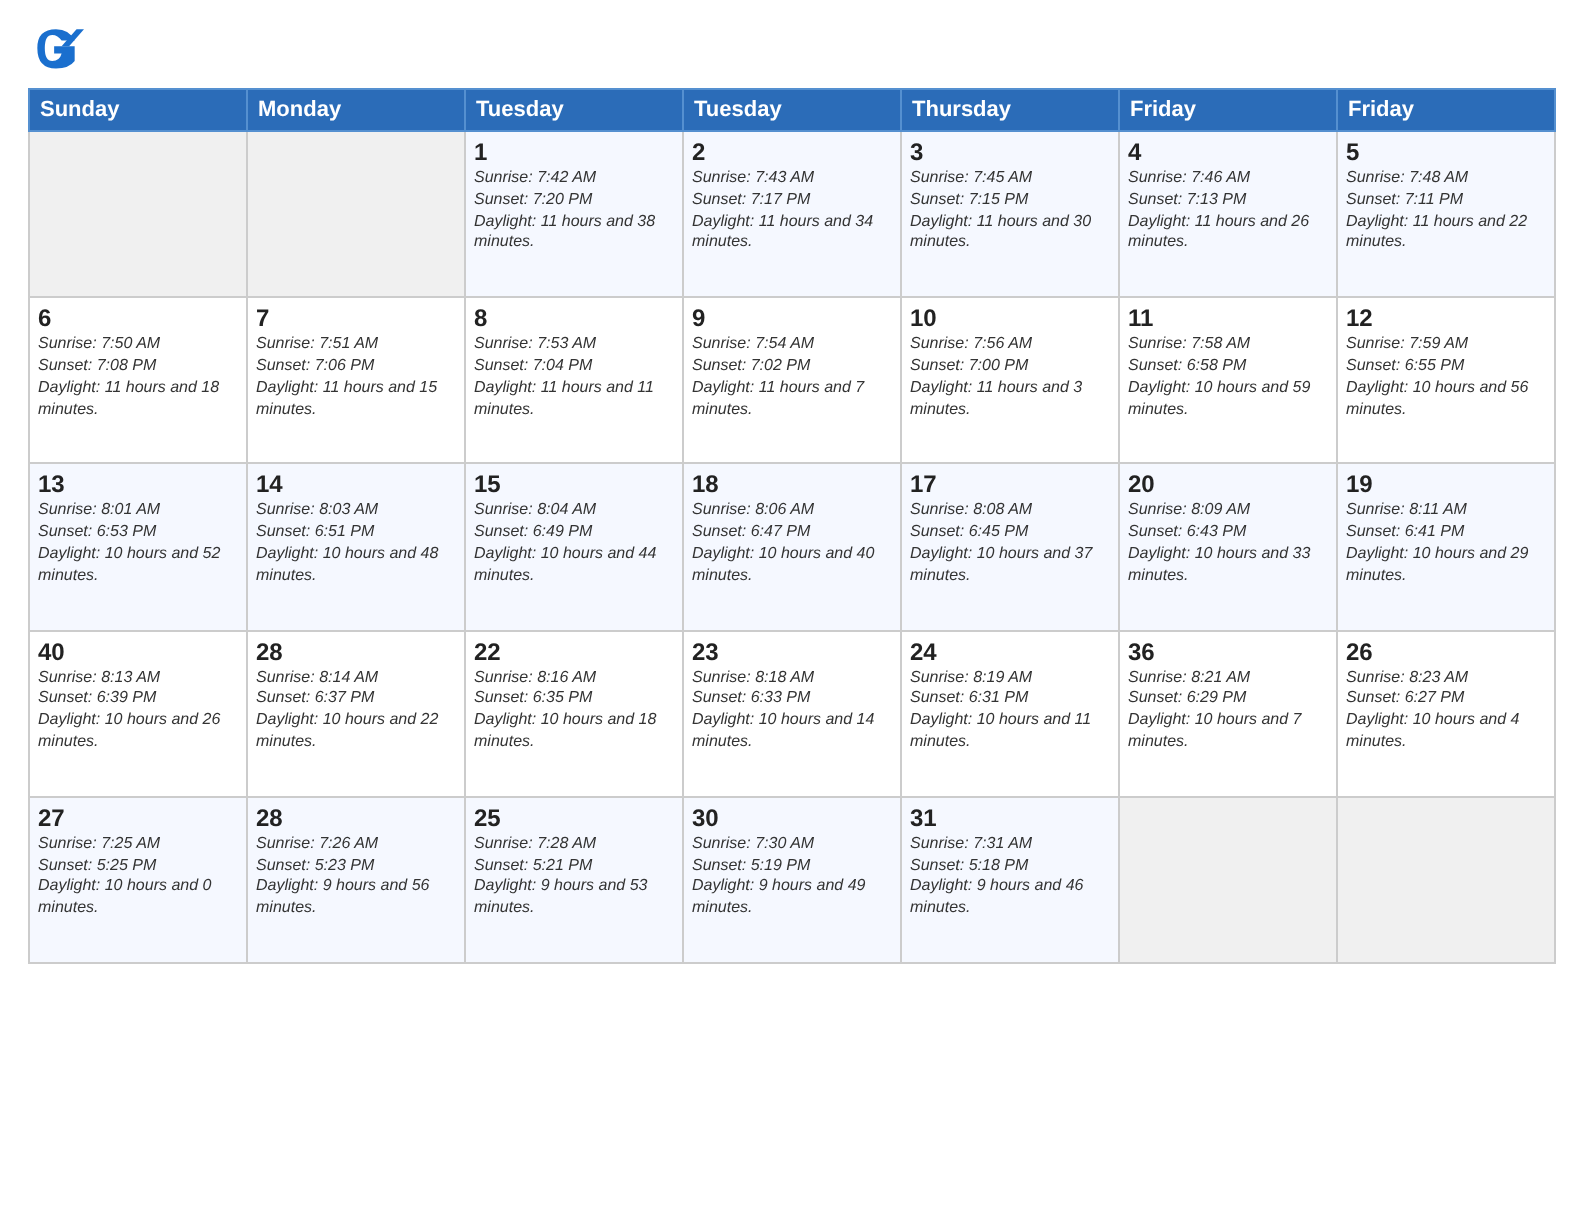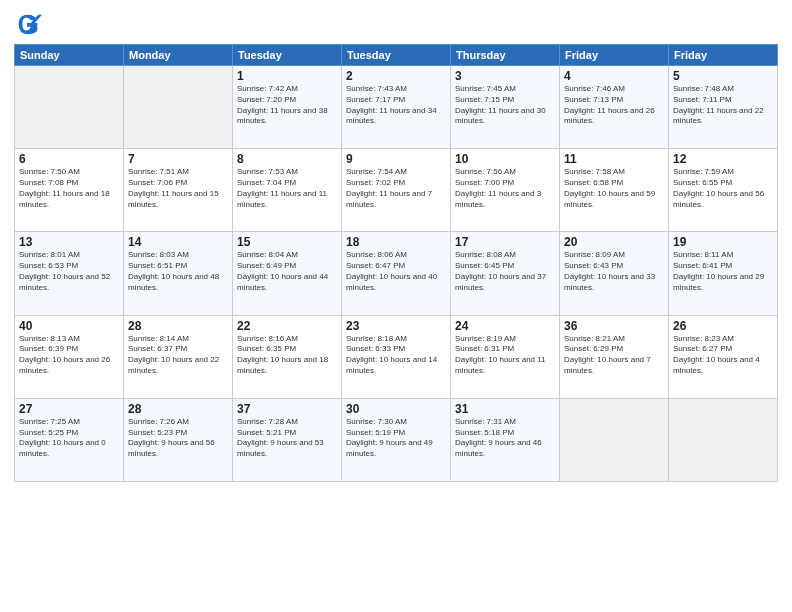--- a/index.html
+++ b/index.html
@@ -78,20 +78,21 @@
     .day-number {
       font-size: 12px;
       font-weight: bold;
       display: block;
       margin-bottom: 1px;
     }
     .day-info {
       font-size: 8px;
       line-height: 1.35;
       color: #333;
+      font-style: italic;
     }
     tbody tr:nth-child(odd) td {
       background-color: #f5f8ff;
     }
     tbody tr:nth-child(even) td {
       background-color: #ffffff;
     }
     td.empty {
       background-color: #f0f0f0 !important;
     }
@@ -247,21 +248,21 @@
         <tr>
           <td>
             <span class="day-number">27</span>
             <div class="day-info">Sunrise: 7:25 AM<br>Sunset: 5:25 PM<br>Daylight: 10 hours and 0 minutes.</div>
           </td>
           <td>
             <span class="day-number">28</span>
             <div class="day-info">Sunrise: 7:26 AM<br>Sunset: 5:23 PM<br>Daylight: 9 hours and 56 minutes.</div>
           </td>
           <td>
-            <span class="day-number">37</span>
+            <span class="day-number">25</span>
             <div class="day-info">Sunrise: 7:28 AM<br>Sunset: 5:21 PM<br>Daylight: 9 hours and 53 minutes.</div>
           </td>
           <td>
             <span class="day-number">30</span>
             <div class="day-info">Sunrise: 7:30 AM<br>Sunset: 5:19 PM<br>Daylight: 9 hours and 49 minutes.</div>
           </td>
           <td>
             <span class="day-number">31</span>
             <div class="day-info">Sunrise: 7:31 AM<br>Sunset: 5:18 PM<br>Daylight: 9 hours and 46 minutes.</div>
           </td>

